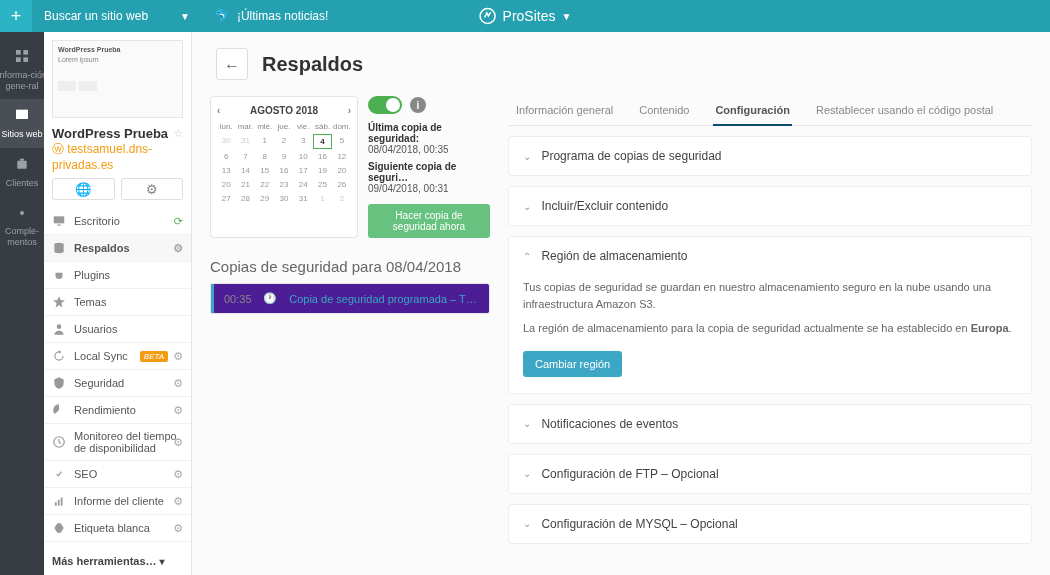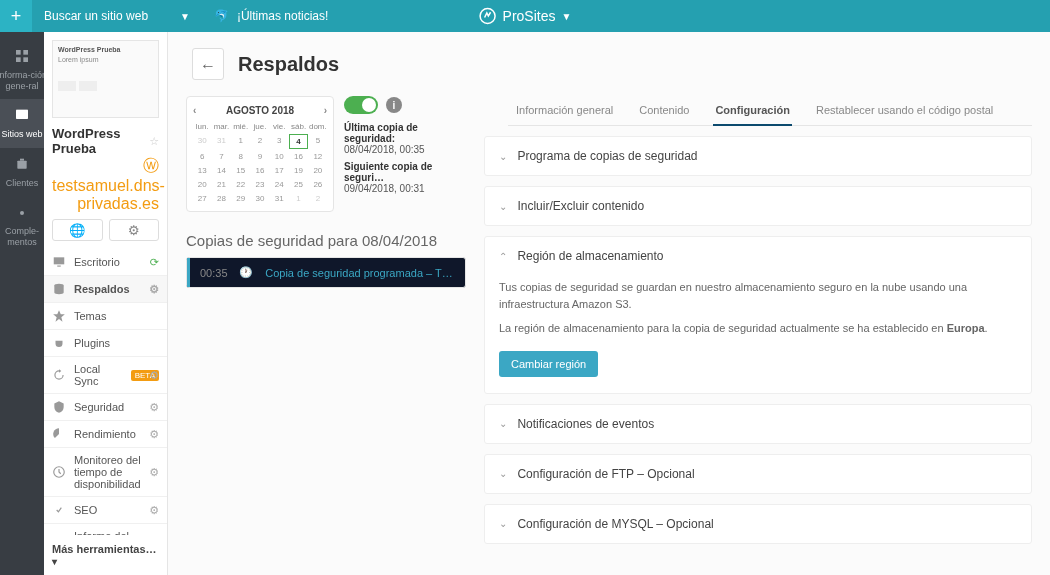--- a/index.html
+++ b/index.html
@@ -9,33 +9,33 @@
 .topbar-search { flex: 0 0 170px; padding: 0 12px; display: flex; align-items: center; justify-content: space-between; cursor: pointer; }
 .topbar-news { padding: 0 12px; display: flex; align-items: center; gap: 8px; }
 .topbar-logo { position: absolute; left: 50%; transform: translateX(-50%); display: flex; align-items: center; gap: 6px; font-size: 14px; font-weight: 500; }
 .topbar-logo svg { width: 18px; height: 18px; }
 .chev { font-size: 10px; }
 .layout { display: flex; height: calc(100% - 32px); }
 .rail { width: 44px; background: #383d43; display: flex; flex-direction: column; align-items: center; padding-top: 8px; }
 .rail-item { width: 60px; padding: 8px 2px; text-align: center; color: #9aa0a6; font-size: 9px; cursor: pointer; line-height: 1.2; }
 .rail-item.active { background: #4a4f56; color: #fff; }
 .rail-item svg { width: 16px; height: 16px; margin-bottom: 3px; }
-.sidebar { width: 124px; background: #fff; border-right: 1px solid #e5e5e5; display: flex; flex-direction: column; font-size: 11px; }
+.sidebar { width: 148px; background: #fff; border-right: 1px solid #e5e5e5; display: flex; flex-direction: column; font-size: 11px; }
 .thumb { margin: 8px; border: 1px solid #e5e5e5; height: 78px; background: #fafafa; padding: 5px; font-size: 7px; color: #555; }
 .site-title { padding: 0 8px; display: flex; align-items: center; justify-content: space-between; }
 .site-title h3 { font-size: 13px; color: #333; }
-.site-url { padding: 0 8px 6px; font-size: 16px; color: #f39c12; text-align: right; }
+.site-url { padding: 0 8px 6px; font-size: 12px; color: #f39c12; }
 .two-btn { display: flex; gap: 6px; padding: 0 8px 8px; }
 .two-btn button { flex: 1; height: 22px; border: 1px solid #ddd; background: #fff; border-radius: 3px; cursor: pointer; color: #888; }
 .nav { flex: 1; overflow-y: auto; }
 .nav-item { display: flex; align-items: center; padding: 6px 8px; color: #555; cursor: pointer; border-bottom: 1px solid #f0f0f0; position: relative; gap: 8px; }
 .nav-item.active { background: #f7f7f7; font-weight: 600; }
 .nav-item svg { width: 14px; height: 14px; flex-shrink: 0; fill: #999; }
 .nav-item .right-icon { position: absolute; right: 8px; color: #aaa; }
-.nav-item .badge { background: #f39c12; color: #fff; font-size: 8px; padding: 1px 4px; border-radius: 2px; margin-left: 4px; }
+.nav-item .badge { background: #f39c12; color: #fff; font-size: 8px; padding: 1px 4px; border-radius: 2px; margin-left: 4px; font-style: italic; }
 .more-tools { padding: 8px; font-size: 11px; font-weight: 600; color: #444; cursor: pointer; }
 .main { flex: 1; display: flex; flex-direction: column; background: #fbfbfb; overflow: hidden; }
 .page-header { display: flex; align-items: center; gap: 14px; padding: 16px 24px; }
 .back-btn { width: 32px; height: 32px; border: 1px solid #ddd; background: #fff; border-radius: 3px; cursor: pointer; display: flex; align-items: center; justify-content: center; color: #666; }
 .page-header h1 { font-size: 20px; color: #333; font-weight: 600; }
 .content-row { display: flex; gap: 18px; padding: 0 18px 18px; flex: 1; overflow: hidden; }
 .left-col { width: 280px; display: flex; flex-direction: column; }
 .top-panel { display: flex; gap: 10px; margin-bottom: 12px; }
 .calendar { border: 1px solid #e5e5e5; background: #fff; border-radius: 4px; padding: 6px; width: 148px; }
 .cal-head { display: flex; align-items: center; justify-content: space-between; font-size: 10px; font-weight: 600; color: #444; padding: 2px 0 4px; }
@@ -47,27 +47,27 @@
 .cal-grid .d.dim { color: #ccc; }
 .backup-info { flex: 1; font-size: 10px; color: #555; }
 .backup-info .toggle-row { display: flex; align-items: center; gap: 8px; margin-bottom: 8px; }
 .toggle { width: 34px; height: 18px; background: #4caf50; border-radius: 9px; position: relative; cursor: pointer; }
 .toggle::after { content: ""; position: absolute; width: 14px; height: 14px; background: #fff; border-radius: 50%; top: 2px; right: 2px; }
 .info-icon { width: 16px; height: 16px; background: #888; border-radius: 50%; color: #fff; display: flex; align-items: center; justify-content: center; font-size: 10px; font-weight: bold; cursor: pointer; }
 .backup-info .lbl { font-weight: 600; font-size: 10px; color: #333; }
 .backup-info .val { margin-bottom: 6px; }
 .backup-btn { background: #66c27e; color: #fff; border: none; padding: 6px 8px; border-radius: 3px; font-size: 10px; cursor: pointer; margin-top: 4px; }
 .list-title { font-size: 15px; color: #666; font-weight: 500; margin: 8px 0; }
-.backup-list { border: 1px solid #e5e5e5; background: #0f172a; border-radius: 3px; }
+.backup-list { border: 1px solid #e5e5e5; background: #4c1d95; border-radius: 3px; }
 .backup-row { display: flex; align-items: center; padding: 8px 10px; font-size: 11px; gap: 12px; border-left: 3px solid #3ba7c4; }
 .backup-row .time { color: #888; }
 .backup-row .clock { color: #bbb; }
 .backup-row .desc { color: #3ba7c4; cursor: pointer; white-space: nowrap; overflow: hidden; text-overflow: ellipsis; text-align: center; }
 .right-col { flex: 1; display: flex; flex-direction: column; overflow-y: auto; }
-.tabs { display: flex; gap: 22px; border-bottom: 1px solid #e5e5e5; font-size: 11px; color: #888; padding: 0 6px; margin-left: 24px; }
+.tabs { display: flex; gap: 22px; border-bottom: 1px solid #e5e5e5; font-size: 11px; color: #888; padding: 0 6px; }
 .tab { padding: 8px 2px; cursor: pointer; }
 .tab.active { color: #555; font-weight: 600; border-bottom: 2px solid #0c4a6e; margin-bottom: -1px; }
 .panels { flex: 1; overflow-y: auto; padding-top: 10px; }
 .panel { border: 1px solid #eee; background: #fff; border-radius: 3px; margin-bottom: 10px; }
 .panel-head { display: flex; align-items: center; gap: 10px; padding: 12px 14px; font-size: 12px; color: #444; font-weight: 500; cursor: pointer; }
 .panel-head .arrow { color: #999; font-size: 10px; }
 .panel-body { padding: 4px 14px 16px; font-size: 11px; color: #666; line-height: 1.5; }
 .panel-body p { margin-bottom: 8px; }
 .change-btn { background: #3ba7c4; color: #fff; border: none; padding: 7px 12px; border-radius: 3px; font-size: 11px; cursor: pointer; margin-top: 6px; }
 </style>
@@ -161,29 +161,36 @@
       <div class="nav-item active">
           <svg viewBox="0 0 24 24">
             <ellipse cx="12" cy="6" rx="8" ry="3"></ellipse>
             <path d="M4 6v12c0 1.7 3.6 3 8 3s8-1.3 8-3V6"></path>
           </svg>
           <span>Respaldos</span>
           <span class="right-icon">⚙</span>
         </div>
       <div class="nav-item">
           <svg viewBox="0 0 24 24">
+            <path d="M9 2v6M15 2v6M6 8h12v5a6 6 0 01-12 0V8z"></path>
+          </svg>
+          <span>Plugins</span>
+        </div>
+      <div class="nav-item">
+          <svg viewBox="0 0 24 24">
             <path d="M12 2l3 7h7l-6 5 2 8-6-5-6 5 2-8-6-5h7z"></path>
           </svg>
           <span>Temas</span>
         </div>
       <div class="nav-item">
           <svg viewBox="0 0 24 24">
-            <path d="M9 2v6M15 2v6M6 8h12v5a6 6 0 01-12 0V8z"></path>
-          </svg>
-          <span>Plugins</span>
+            <circle cx="12" cy="8" r="4"></circle>
+            <path d="M4 22c0-4 4-7 8-7s8 3 8 7"></path>
+          </svg>
+          <span>Usuarios</span>
         </div>
       <div class="nav-item">
           <svg viewBox="0 0 24 24">
             <path d="M4 12a8 8 0 018-8V2l4 3-4 3V6a6 6 0 106 6h2a8 8 0 11-16 0z"></path>
           </svg>
           <span>Local Sync</span>
           <span class="badge">BETA</span>
           <span class="right-icon">⚙</span>
         </div>
       <div class="nav-item">
@@ -298,20 +305,21 @@
           </div>
           <div class="backup-info">
             <div class="toggle-row">
               <div class="toggle"></div>
               <div class="info-icon">i</div>
             </div>
             <div class="lbl">Última copia de seguridad:</div>
             <div class="val">08/04/2018, 00:35</div>
             <div class="lbl">Siguiente copia de seguri…</div>
             <div class="val">09/04/2018, 00:31</div>
+            <button class="backup-btn">Hacer copia de seguridad ahora</button>
           </div>
         </div>
         <div class="list-title">Copias de seguridad para 08/04/2018</div>
         <div class="backup-list">
           <div class="backup-row">
             <span class="time">00:35</span>
             <span class="clock">🕐</span>
             <span class="desc">Copia de seguridad programada – T…</span>
           </div>
         </div>

